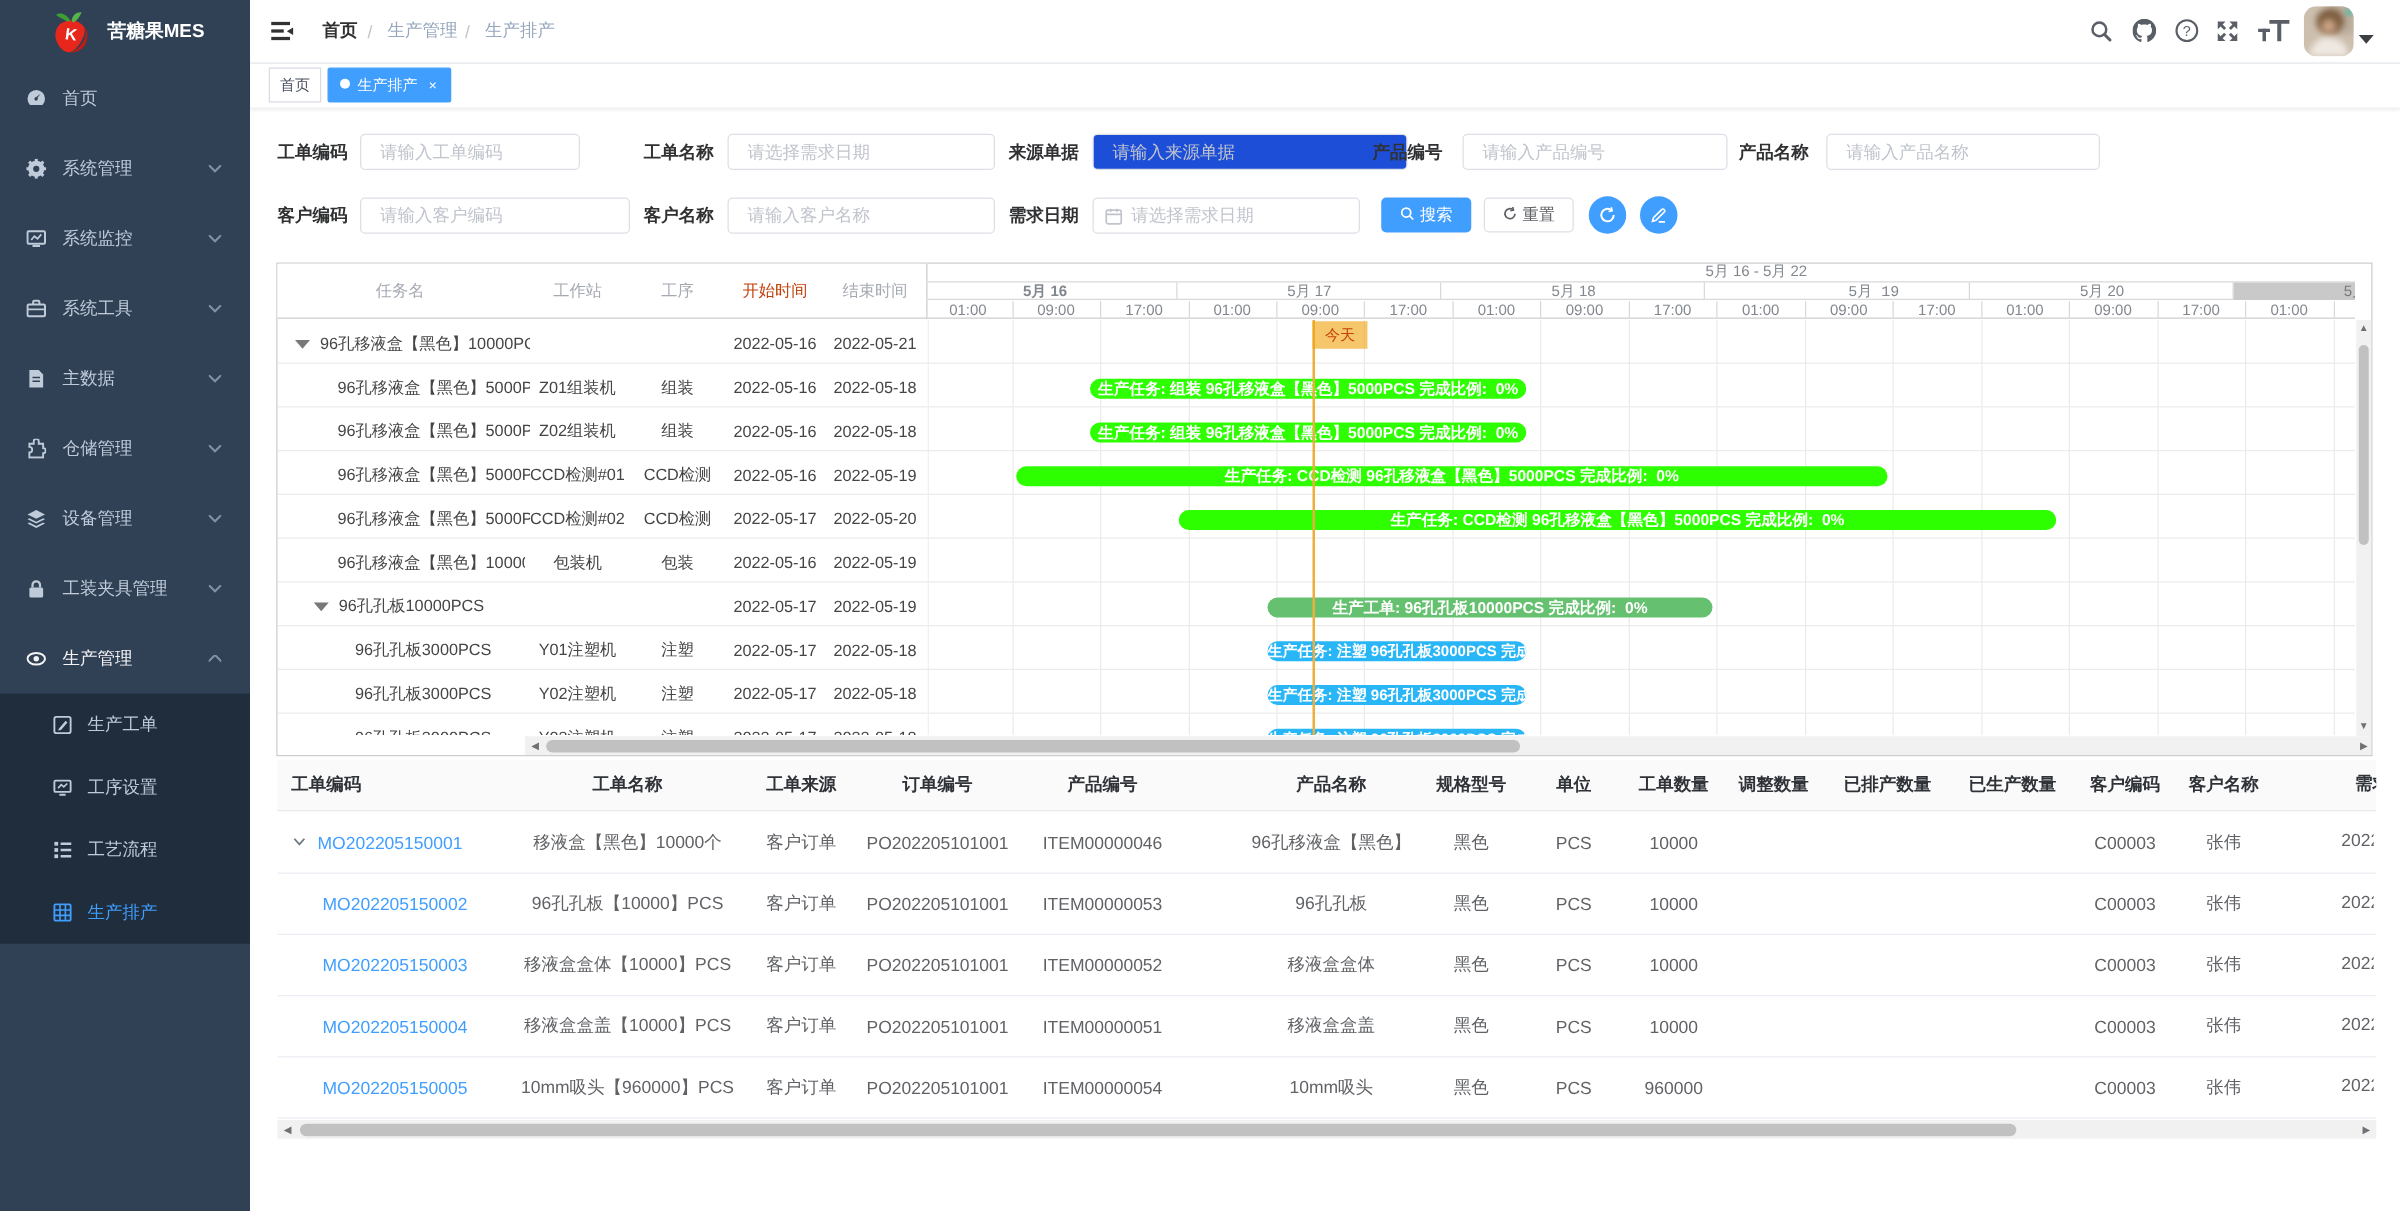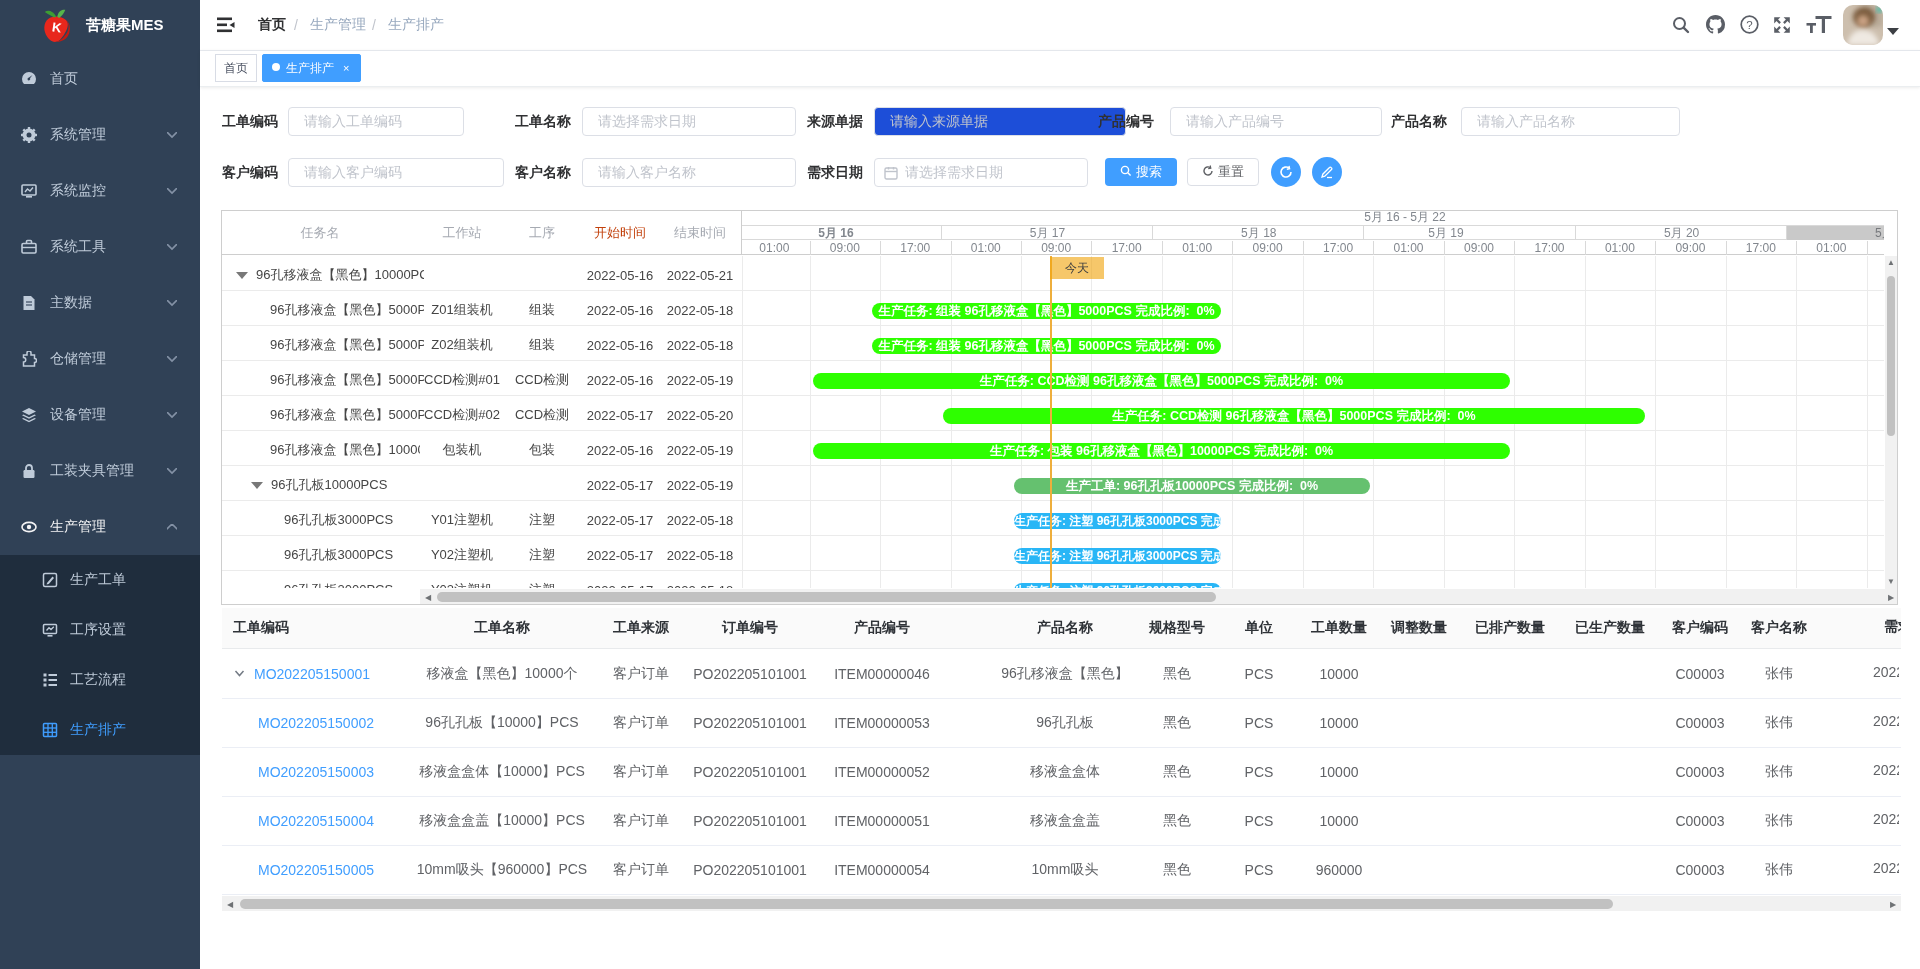--- a/index.html
+++ b/index.html
@@ -262,21 +262,21 @@
 <div style="position:absolute;left:742px;top:211px;width:1142px;height:15px;border-bottom:1px solid #d9d9d9;"></div>
 <div style="position:absolute;left:1405px;top:217px;transform:translate(-50%,-50%);font-size:12px;color:#82878e;font-weight:normal;white-space:nowrap;">5月 16 - 5月 22</div>
 <div style="position:absolute;left:742px;top:225px;width:1142px;height:15px;border-bottom:1px solid #d9d9d9;"></div>
 <div style="position:absolute;left:742px;top:226px;width:200px;height:14px;border-right:1px solid #d9d9d9;"></div>
 <div style="position:absolute;left:836.0px;top:232.5px;transform:translate(-50%,-50%);font-size:12px;color:#82878e;font-weight:bold;white-space:nowrap;">5月 16</div>
 <div style="position:absolute;left:942px;top:226px;width:211px;height:14px;border-right:1px solid #d9d9d9;"></div>
 <div style="position:absolute;left:1047.3999999999999px;top:232.5px;transform:translate(-50%,-50%);font-size:12px;color:#82878e;font-weight:normal;white-space:nowrap;">5月 17</div>
 <div style="position:absolute;left:1153px;top:226px;width:211px;height:14px;border-right:1px solid #d9d9d9;"></div>
 <div style="position:absolute;left:1258.8px;top:232.5px;transform:translate(-50%,-50%);font-size:12px;color:#82878e;font-weight:normal;white-space:nowrap;">5月 18</div>
 <div style="position:absolute;left:1364px;top:226px;width:212px;height:14px;border-right:1px solid #d9d9d9;"></div>
-<div style="position:absolute;left:1446px;top:232.5px;transform:translate(-50%,-50%);font-size:12px;color:#82878e;font-weight:normal;white-space:nowrap;">5月 19</div>
+<div style="position:absolute;left:1499px;top:232.5px;transform:translate(-50%,-50%);font-size:12px;color:#82878e;font-weight:normal;white-space:nowrap;font-family:Liberation Mono, monospace;">5月 19</div>
 <div style="position:absolute;left:1576px;top:226px;width:211px;height:14px;border-right:1px solid #d9d9d9;"></div>
 <div style="position:absolute;left:1681.6000000000001px;top:232.5px;transform:translate(-50%,-50%);font-size:12px;color:#82878e;font-weight:normal;white-space:nowrap;">5月 20</div>
 <div style="position:absolute;left:1787px;top:226px;width:97px;height:14px;background:#c9c9c9;overflow:hidden;"></div>
 <div style="position:absolute;left:1787px;top:226px;width:97px;height:14px;overflow:hidden;">
     <div style="position:absolute;left:88px;top:0;font-size:12px;color:#77797d;white-space:nowrap;line-height:14px;">5月 21</div>
   </div>
 <div style="position:absolute;left:742px;top:240px;width:1142px;height:15px;border-bottom:1px solid #cecece;"></div>
 <div style="position:absolute;left:774.3416666666666px;top:248px;transform:translate(-50%,-50%);font-size:12px;color:#82878e;font-weight:normal;white-space:nowrap;">01:00</div>
 <div style="position:absolute;left:810px;top:241px;width:1px;height:14px;background:#d9d9d9;"></div>
 <div style="position:absolute;left:844.8083333333333px;top:248px;transform:translate(-50%,-50%);font-size:12px;color:#82878e;font-weight:normal;white-space:nowrap;">09:00</div>
@@ -400,37 +400,34 @@
     </div>
     <div style="position:absolute;left:130px;top:81.5px;width:349px;height:16px;background:#2eff00;border-radius:8px;">
       <div style="position:absolute;left:0;top:0;width:100%;color:#fff;font-size:12.5px;font-weight:bold;line-height:16px;white-space:nowrap;text-align:center;">生产任务: 组装 96孔移液盒【黑色】5000PCS 完成比例:&nbsp; 0%</div>
     </div>
     <div style="position:absolute;left:71px;top:116.5px;width:697px;height:16px;background:#2eff00;border-radius:8px;">
       <div style="position:absolute;left:0;top:0;width:100%;color:#fff;font-size:12.5px;font-weight:bold;line-height:16px;white-space:nowrap;text-align:center;">生产任务: CCD检测 96孔移液盒【黑色】5000PCS 完成比例:&nbsp; 0%</div>
     </div>
     <div style="position:absolute;left:201px;top:151.5px;width:702px;height:16px;background:#2eff00;border-radius:8px;">
       <div style="position:absolute;left:0;top:0;width:100%;color:#fff;font-size:12.5px;font-weight:bold;line-height:16px;white-space:nowrap;text-align:center;">生产任务: CCD检测 96孔移液盒【黑色】5000PCS 完成比例:&nbsp; 0%</div>
     </div>
-    <div style="position:absolute;left:71px;top:186.5px;width:697px;height:16px;background:#2eff00;border-radius:8px;">
-      <div style="position:absolute;left:0;top:0;width:100%;color:#fff;font-size:12.5px;font-weight:bold;line-height:16px;white-space:nowrap;text-align:center;">生产任务: 包装 96孔移液盒【黑色】10000PCS 完成比例:&nbsp; 0%</div>
-    </div>
     <div style="position:absolute;left:272px;top:221.5px;width:356px;height:16px;background:#65c16f;border-radius:8px;">
       <div style="position:absolute;left:0;top:0;width:100%;color:#fff;font-size:12.5px;font-weight:bold;line-height:16px;white-space:nowrap;text-align:center;">生产工单: 96孔孔板10000PCS 完成比例:&nbsp; 0%</div>
     </div>
     <div style="position:absolute;left:272px;top:256.5px;width:207px;height:16px;background:#29b6f6;border-radius:8px;">
       <div style="position:absolute;left:0;top:0;right:0;bottom:0;overflow:hidden;border-radius:8px;color:#fff;font-size:12px;font-weight:bold;line-height:16px;white-space:nowrap;text-align:left;">生产任务: 注塑 96孔孔板3000PCS 完成比例:&nbsp; 0%</div>
     </div>
     <div style="position:absolute;left:272px;top:291.5px;width:207px;height:16px;background:#29b6f6;border-radius:8px;">
       <div style="position:absolute;left:0;top:0;right:0;bottom:0;overflow:hidden;border-radius:8px;color:#fff;font-size:12px;font-weight:bold;line-height:16px;white-space:nowrap;text-align:left;">生产任务: 注塑 96孔孔板3000PCS 完成比例:&nbsp; 0%</div>
     </div>
     <div style="position:absolute;left:272px;top:326.5px;width:207px;height:16px;background:#29b6f6;border-radius:8px;">
       <div style="position:absolute;left:0;top:0;right:0;bottom:0;overflow:hidden;border-radius:8px;color:#fff;font-size:12px;font-weight:bold;line-height:16px;white-space:nowrap;text-align:left;">生产任务: 注塑 96孔孔板3000PCS 完成比例:&nbsp; 0%</div>
     </div>
     <div style="position:absolute;left:308px;top:0px;width:2px;height:333px;background:#eeae3c;"></div>
-    <div style="position:absolute;left:308px;top:1px;width:54px;height:22px;background:rgba(240,165,15,0.62);color:#404040;font-size:12px;text-align:center;line-height:22px;">今天</div>
+    <div style="position:absolute;left:308px;top:1px;width:44px;height:22px;background:rgba(240,165,15,0.62);color:#c2410c;font-size:12px;text-align:center;line-height:22px;">今天</div>
   </div>
 <div style="position:absolute;left:1884.5px;top:256px;width:12.5px;height:333px;background:#f1f1f1;"></div>
 <div style="position:absolute;left:1891px;top:262px;transform:translate(-50%,-50%);font-size:8px;color:#6f7275;font-weight:normal;white-space:nowrap;">▲</div>
 <div style="position:absolute;left:1891px;top:581px;transform:translate(-50%,-50%);font-size:8px;color:#6f7275;font-weight:normal;white-space:nowrap;">▼</div>
 <div style="position:absolute;left:1886.5px;top:276px;width:8px;height:160px;background:#c1c1c1;border-radius:4px;"></div>
 <div style="position:absolute;left:420px;top:589px;width:1477px;height:15px;background:#f1f1f1;"></div>
 <div style="position:absolute;left:428px;top:596.5px;transform:translate(-50%,-50%);font-size:8px;color:#6f7275;font-weight:normal;white-space:nowrap;">◀</div>
 <div style="position:absolute;left:1891px;top:596.5px;transform:translate(-50%,-50%);font-size:8px;color:#6f7275;font-weight:normal;white-space:nowrap;">▶</div>
 <div style="position:absolute;left:437px;top:591.5px;width:779px;height:10px;background:#c1c1c1;border-radius:5px;"></div>
 <div style="position:absolute;left:222px;top:608px;width:1679px;height:41px;background:#fafafa;border-bottom:1px solid #e8eaec;"></div>

